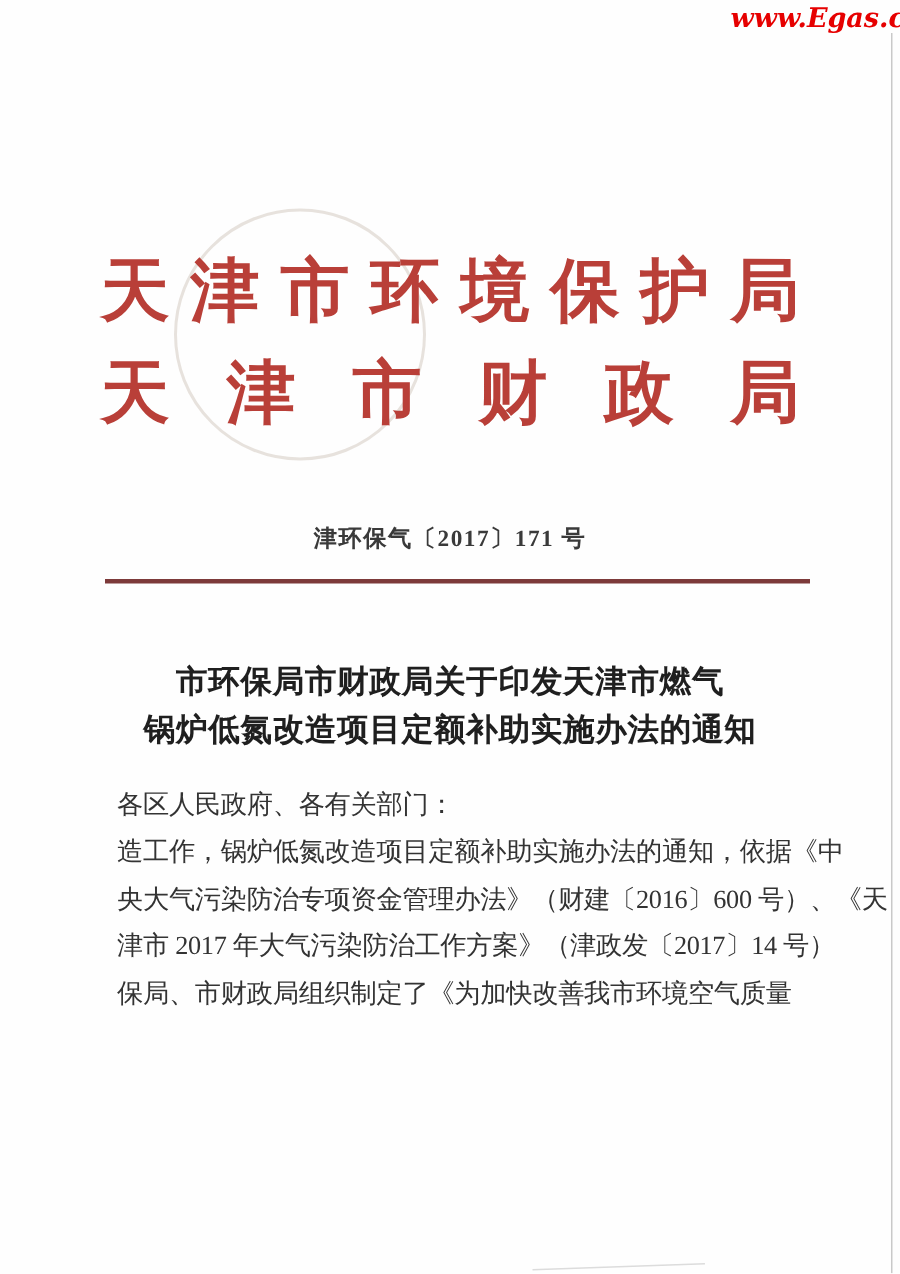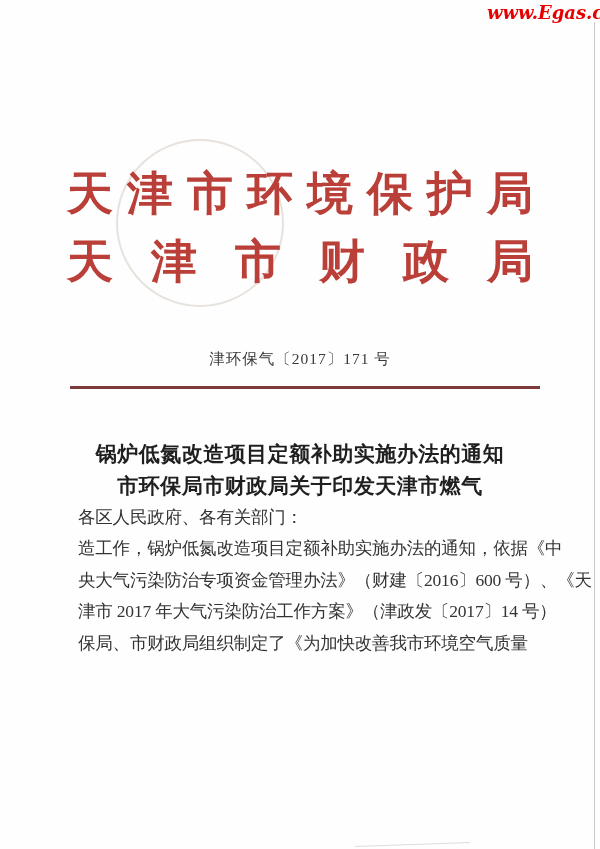--- a/index.html
+++ b/index.html
@@ -21,33 +21,33 @@
   .issuer-line {
     position:absolute; left:67px; width:466px;
     display:flex; justify-content:space-between;
     color:#b93f38; font-weight:bold; font-size:46px; line-height:1;
     white-space:nowrap;
   }
   .issuer-line-1 { top:171px; }
   .issuer-line-2 { top:239px; }
   .doc-number {
     position:absolute; top:349px; left:0; width:600px;
-    text-align:center; font-size:15.5px; color:#3a3a3a; letter-spacing:1px;
+    text-align:center; font-size:15.5px; color:#3a3a3a; letter-spacing:1px;font-weight:bold;
   }
   .red-rule {
     position:absolute; top:386px; left:70px; width:470px; height:3px;
     background:#7d3a3a;
   }
   .doc-title {
     position:absolute; top:438px; left:0; width:600px;
     text-align:center; font-size:21px; font-weight:bold;
     color:#1f1f1f; line-height:32px; letter-spacing:0.5px;
   }
   .body-text {
-    position:absolute; top:502px; left:78px; width:478px;
+    position:absolute; top:521px; left:78px; width:478px;
     font-size:17.5px; color:#333333; line-height:31.4px;
     letter-spacing:-0.2px; white-space:nowrap;
   }
   .body-text .indent { text-indent:35px; }
   .scan-edge-line {
     position:absolute; top:22px; bottom:0; left:594px; width:1px;
     background:#c9c9c9;
   }
   .scan-artifact {
     position:absolute; bottom:4px; left:355px; width:115px; height:1px;
@@ -81,22 +81,22 @@
     <span>财</span>
     <span>政</span>
     <span>局</span>
   </div>
 
   <div class="doc-number">津环保气〔2017〕171 号</div>
 
   <div class="red-rule"></div>
 
   <div class="doc-title">
+    <div>市环保局市财政局关于印发天津市燃气</div>
     <div>锅炉低氮改造项目定额补助实施办法的通知</div>
-    <div>市环保局市财政局关于印发天津市燃气</div>
   </div>
 
   <div class="body-text">
     <div>各区人民政府、各有关部门：</div>
     <div>造工作，锅炉低氮改造项目定额补助实施办法的通知，依据《中</div>
     <div>央大气污染防治专项资金管理办法》（财建〔2016〕600 号）、《天</div>
     <div>津市 2017 年大气污染防治工作方案》（津政发〔2017〕14 号）</div>
     <div>保局、市财政局组织制定了《为加快改善我市环境空气质量</div>
   </div>
 

